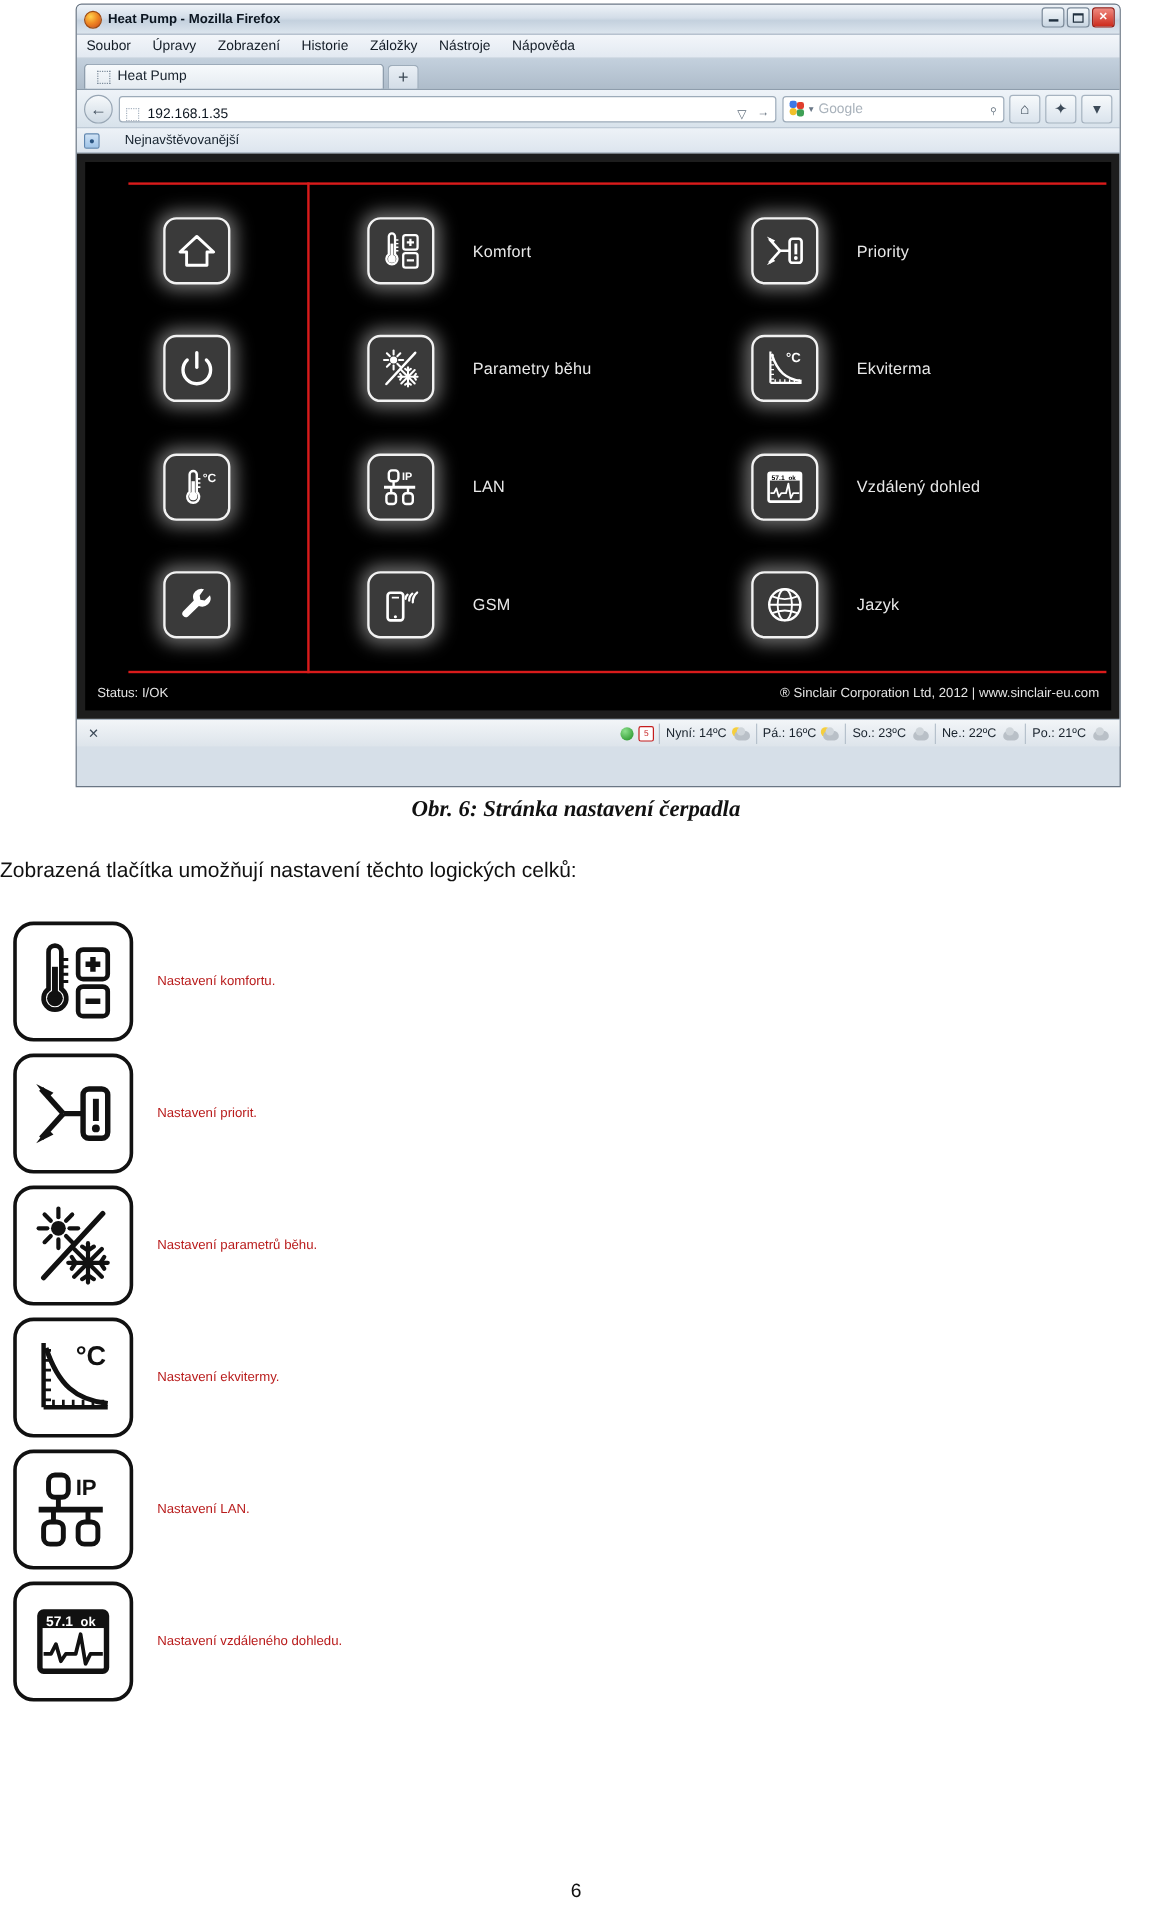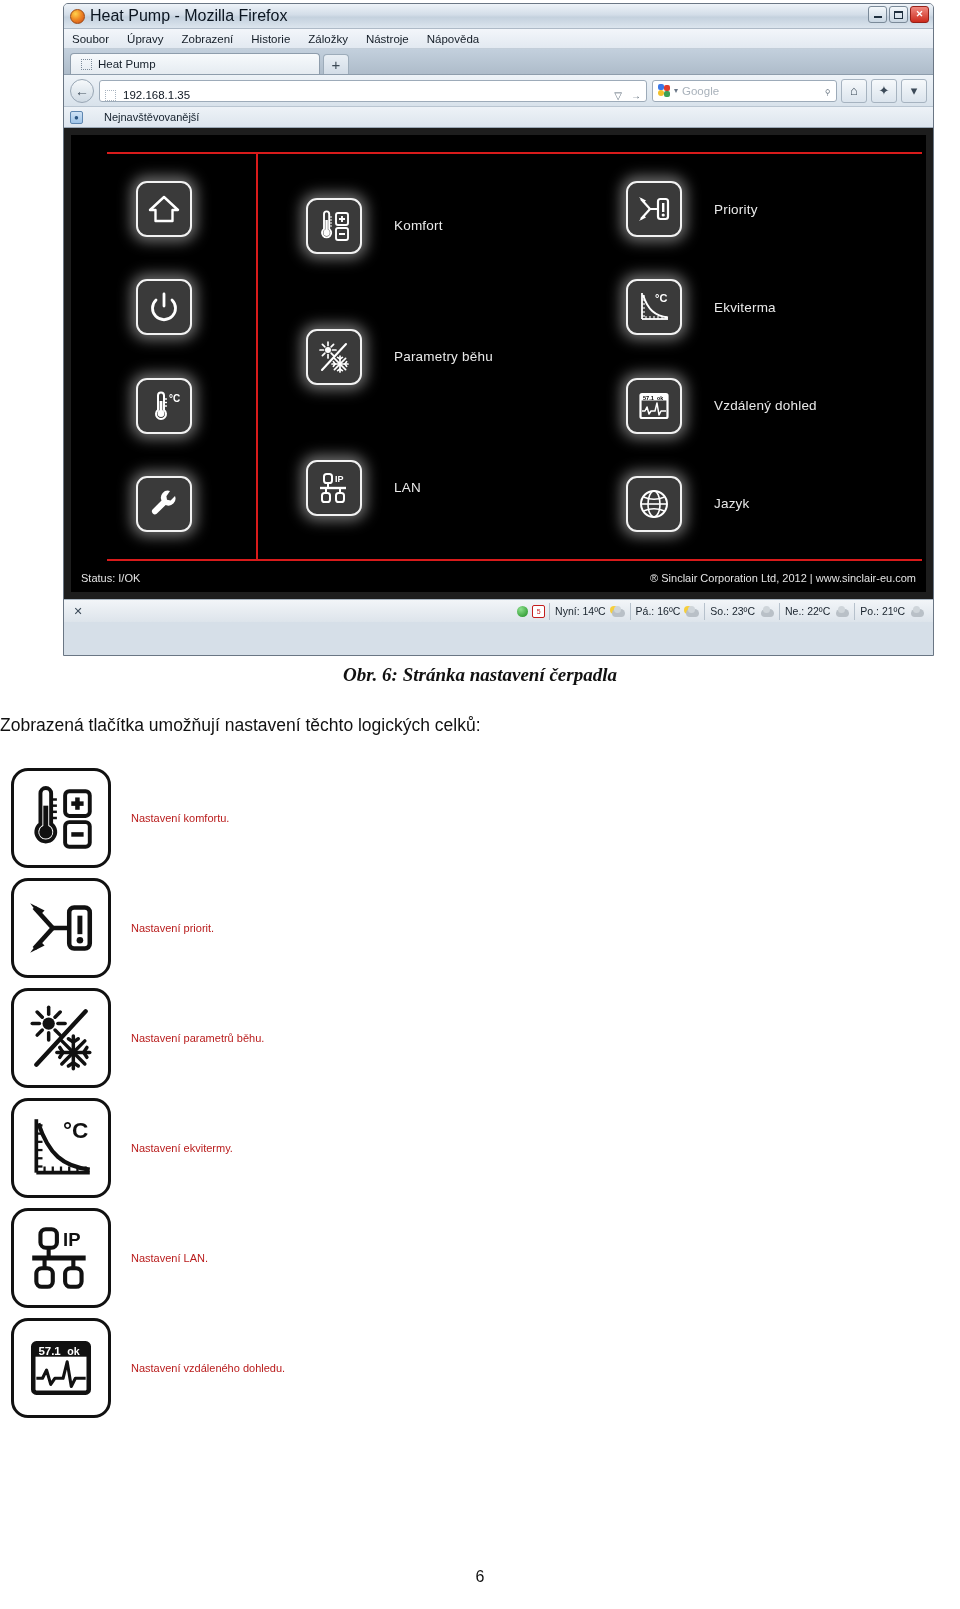--- a/index.html
+++ b/index.html
@@ -31,21 +31,21 @@
     position:relative;
   }
   .ff-logo{
     width:15px;height:15px;border-radius:50%;
     background:radial-gradient(circle at 35% 30%,#ffd24d 0%,#f08a24 45%,#c9441a 100%);
     margin-right:5px;flex:none;
     border:1px solid #9c4a12;
     box-sizing:border-box;
   }
   .title-text{
-    font-size:16px;color:#0b1520;font-weight:normal;
+    font-size:11px;color:#0b1520;font-weight:bold;
     white-space:nowrap;
   }
   .win-btns{position:absolute;right:4px;top:2px;display:flex;gap:2px;}
   .win-btn{
     width:19px;height:17px;
     border:1px solid #7b8a99;
     border-radius:3px;
     background:linear-gradient(to bottom,#f4f8fb,#c9d6e2);
     display:flex;align-items:center;justify-content:center;
     font-size:9px;color:#20303f;line-height:1;
@@ -500,20 +500,35 @@
                 <line x1="4" y1="18" x2="30" y2="18" stroke="#fff" stroke-width="2.4"></line>
                 <line x1="10" y1="18" x2="10" y2="23" stroke="#fff" stroke-width="2"></line>
                 <line x1="24" y1="18" x2="24" y2="23" stroke="#fff" stroke-width="2"></line>
                 <rect x="6" y="23" width="8" height="9" rx="2.6" fill="none" stroke="#fff" stroke-width="2"></rect>
                 <rect x="20" y="23" width="8" height="9" rx="2.6" fill="none" stroke="#fff" stroke-width="2"></rect>
               </svg>
             </div>
             <span class="hp-label">LAN</span>
           </div>
 
+          <div class="hp-entry">
+            <div class="hp-btn">
+              <svg width="36" height="36" viewBox="0 0 36 36">
+                <rect x="7" y="8" width="13" height="23" rx="2.4" fill="none" stroke="#fff" stroke-width="2.2"></rect>
+                <line x1="10.5" y1="12" x2="16.5" y2="12" stroke="#fff" stroke-width="1.4"></line>
+                <circle cx="13.5" cy="28" r="1.3" fill="#fff"></circle>
+                <g fill="none" stroke="#fff" stroke-width="1.9" stroke-linecap="round">
+                  <path d="M22 13 a4 4 0 0 1 1.6 -3.4"></path>
+                  <path d="M25 14.5 a7 7 0 0 1 2.6 -5.8"></path>
+                  <path d="M28 16 a10 10 0 0 1 3.6 -8.2"></path>
+                </g>
+              </svg>
+            </div>
+            <span class="hp-label">GSM</span>
+          </div>
         </div>
 
         <div class="hp-col-right">
           <div class="hp-entry">
             <div class="hp-btn">
               <svg width="36" height="36" viewBox="0 0 36 36">
                 <line x1="14" y1="18" x2="22" y2="18" stroke="#fff" stroke-width="2.2"></line>
                 <line x1="14" y1="18" x2="5" y2="8" stroke="#fff" stroke-width="2.2"></line>
                 <line x1="14" y1="18" x2="5" y2="28" stroke="#fff" stroke-width="2.2"></line>
                 <polygon points="3,6 10,9.5 7.5,12" fill="#fff"></polygon>

